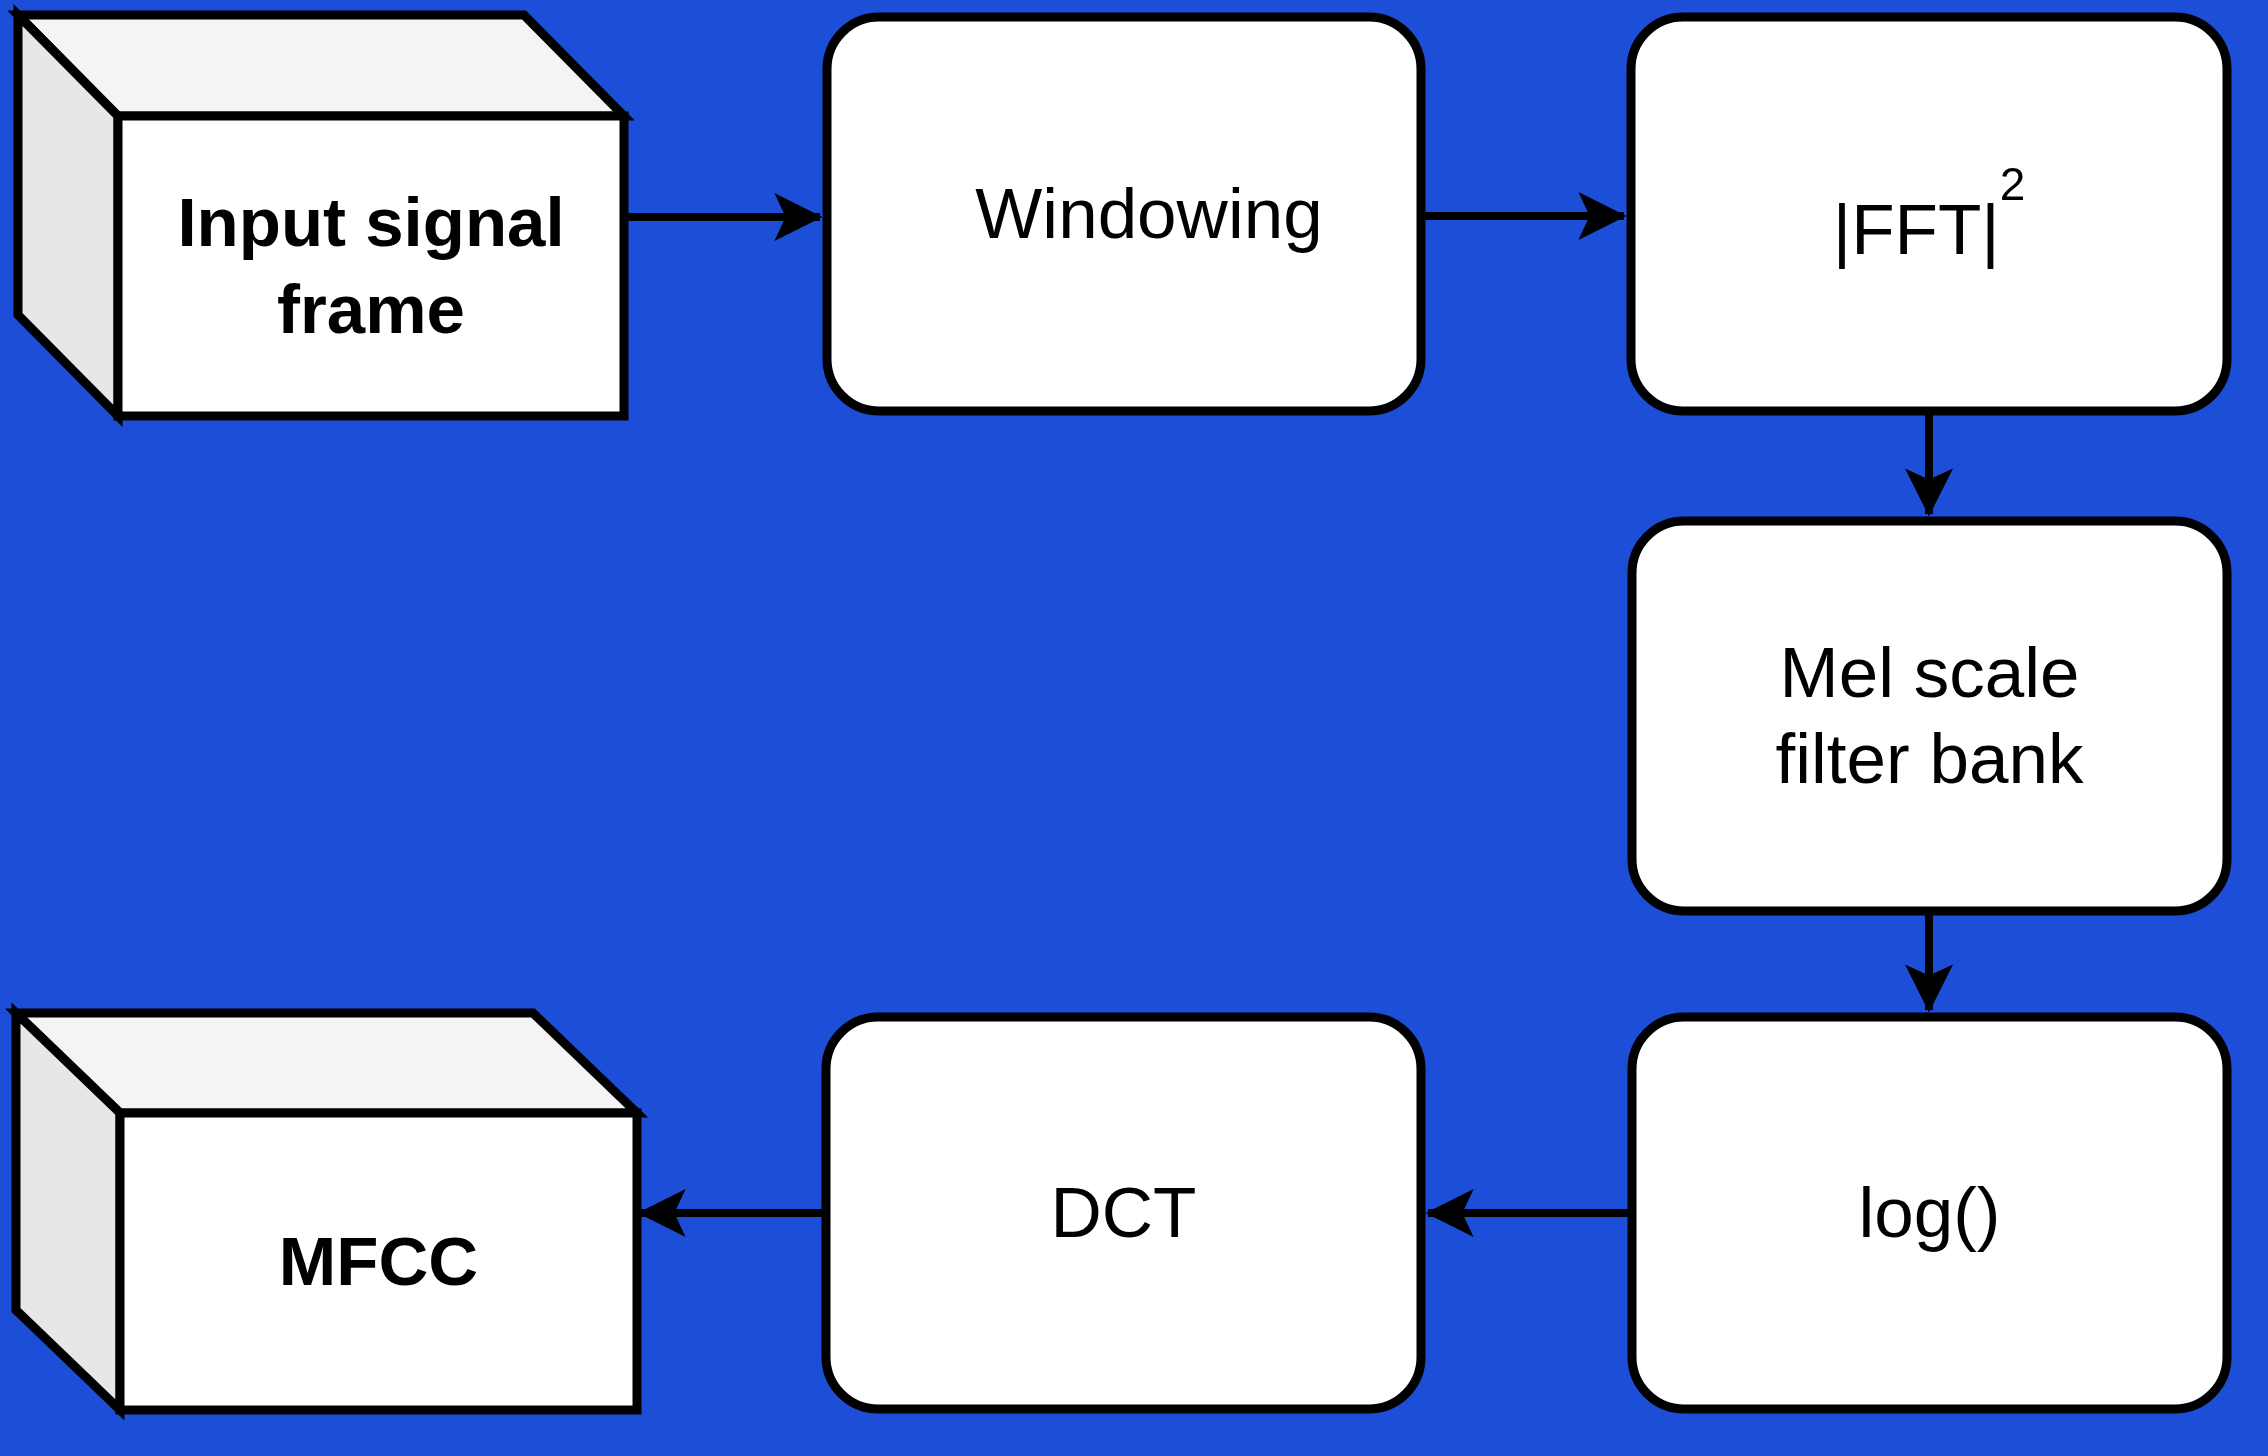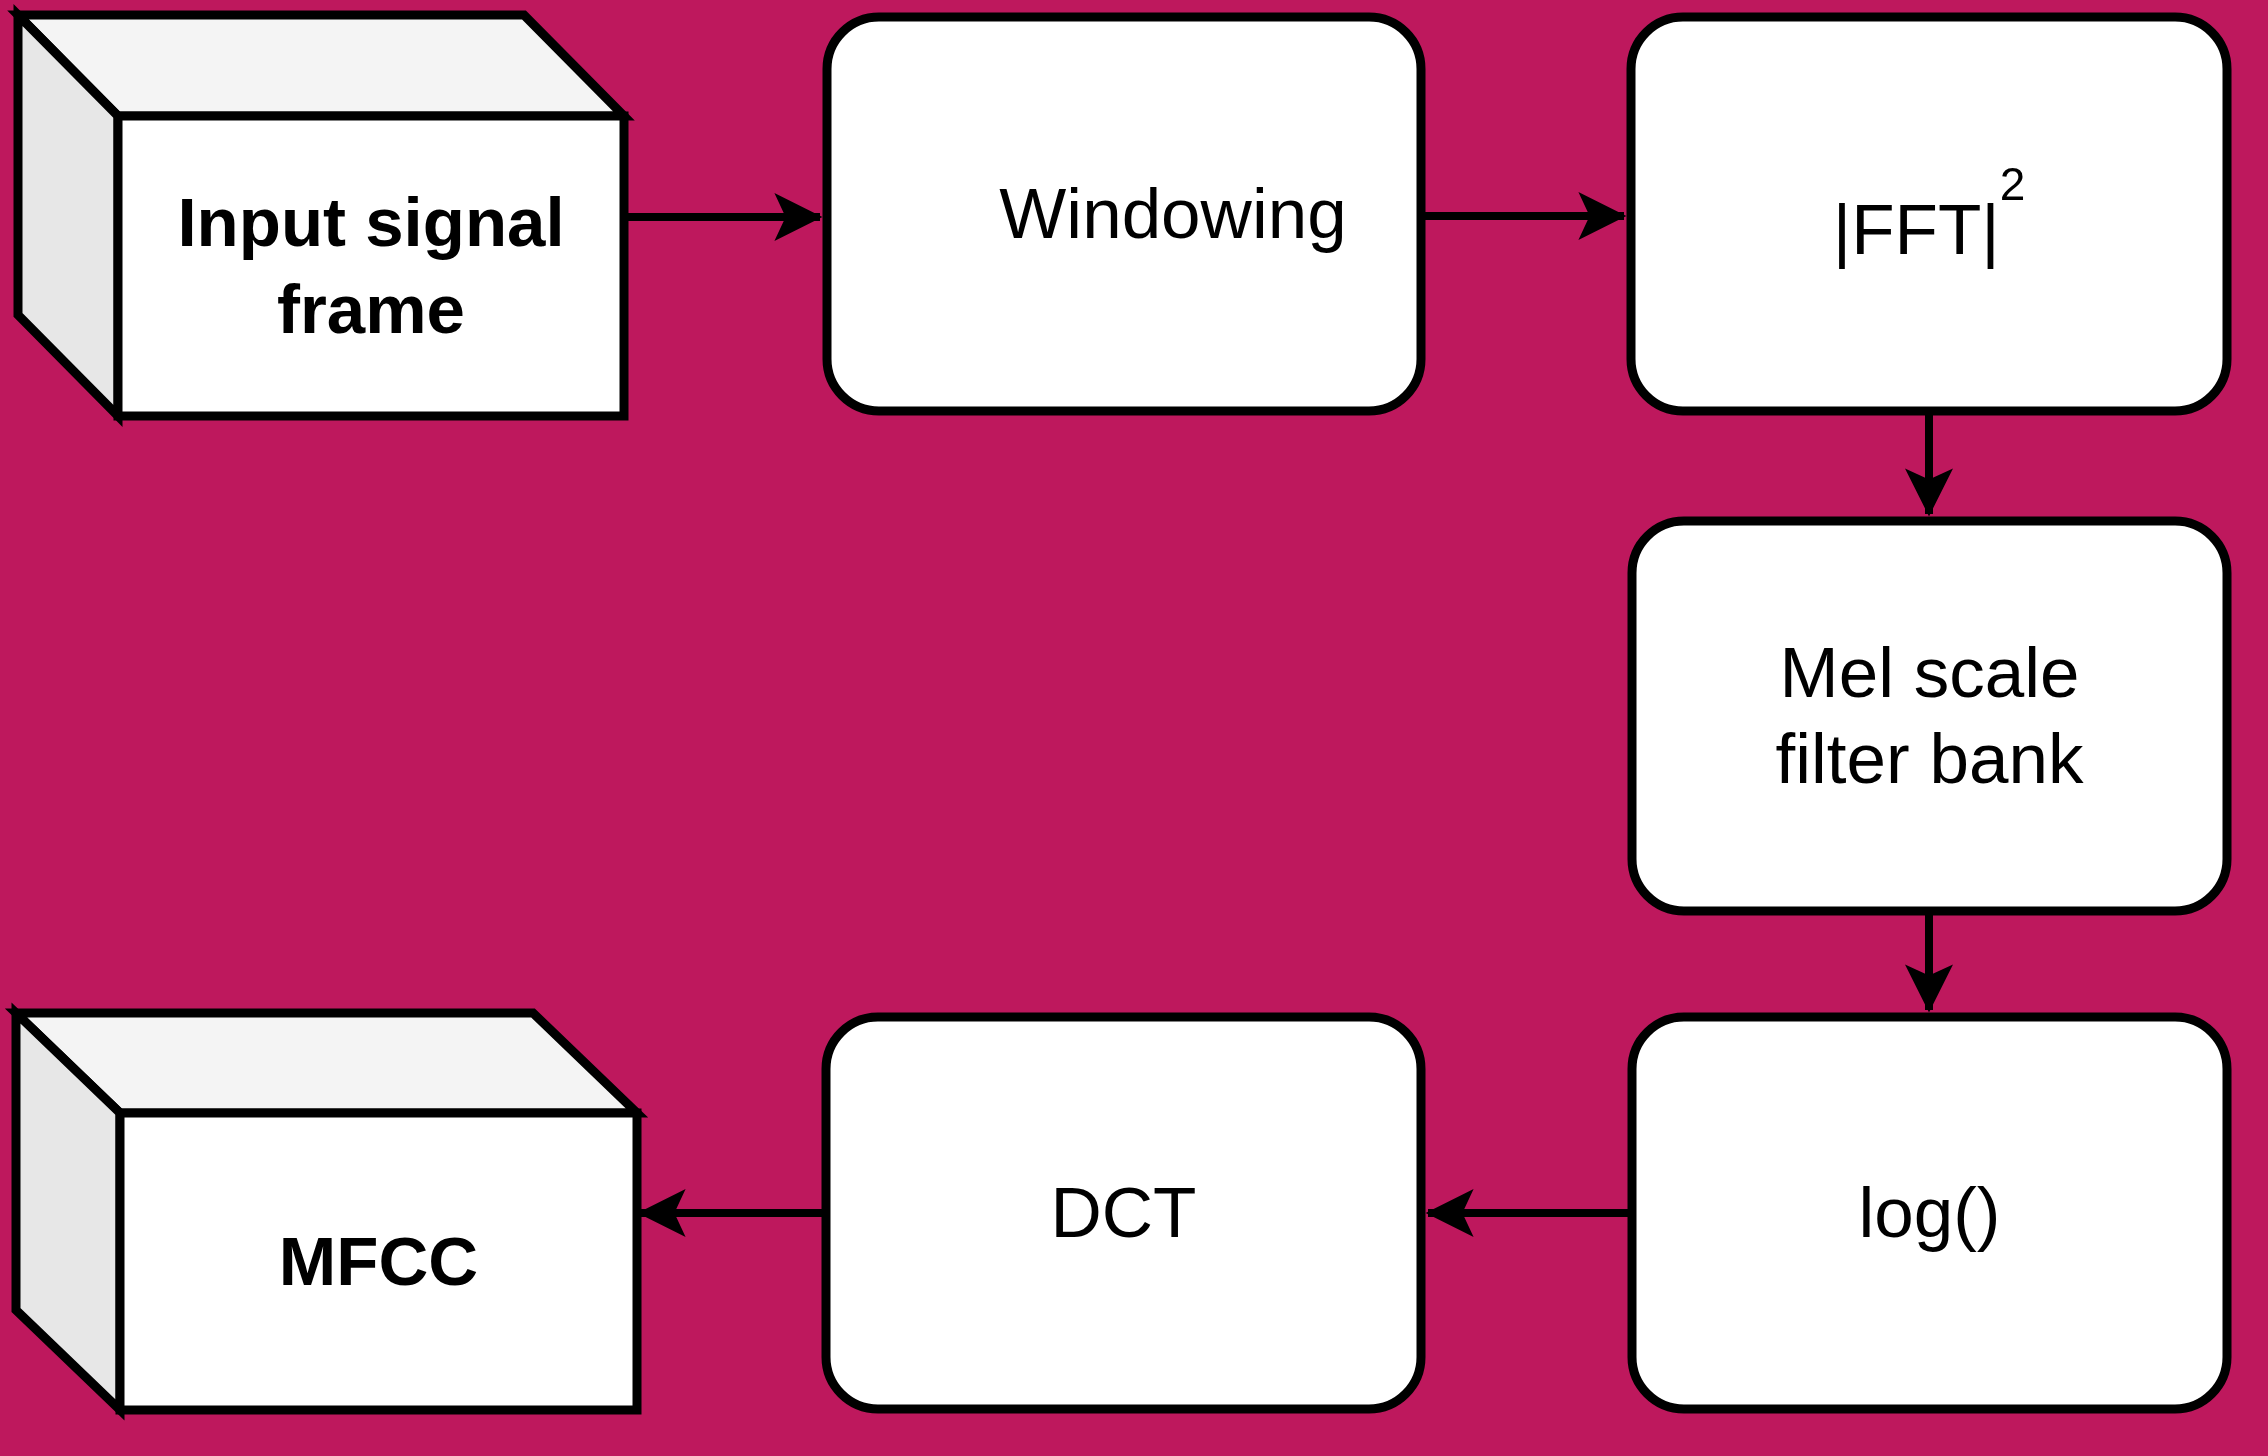--- a/index.html
+++ b/index.html
@@ -2,21 +2,21 @@
 <html><head>
 <meta charset="utf-8">
 <style>
   html, body { margin: 0; padding: 0; }
   body { background: #ffffff; font-family: "Liberation Sans", sans-serif; }
 
   #canvas {
     position: relative;
     width: 2268px;
     height: 1456px;
-    background: #be185d;
+    background: #1d4ed8;
     overflow: hidden;
   }
 
   #shapes {
     position: absolute;
     left: 0; top: 0;
     width: 2268px;
     height: 1456px;
   }
 
@@ -54,21 +54,21 @@
 
   .sup {
     font-size: 46px;
     line-height: 46px;
     position: relative;
     top: -26px;
   }
 
   
   #input-label     { left: 118px;  top: 116px;  width: 506px; height: 300px; }
-  #windowing-label { left: 823px;  top: 13px;   width: 652px; height: 402px; margin-left: 24px; }
+  #windowing-label { left: 823px;  top: 13px;   width: 652px; height: 402px; }
   #fft-label       { left: 1627px; top: 29px;   width: 604px; height: 402px; }
   #mel-label       { left: 1628px; top: 517px;  width: 603px; height: 398px; }
   #log-label       { left: 1628px; top: 1013px; width: 603px; height: 400px; }
   #dct-label       { left: 822px;  top: 1013px; width: 603px; height: 400px; }
   #mfcc-label      { left: 120px;  top: 1113px; width: 517px; height: 297px; }
 </style>
 </head>
 <body>
 
 <div id="canvas">

